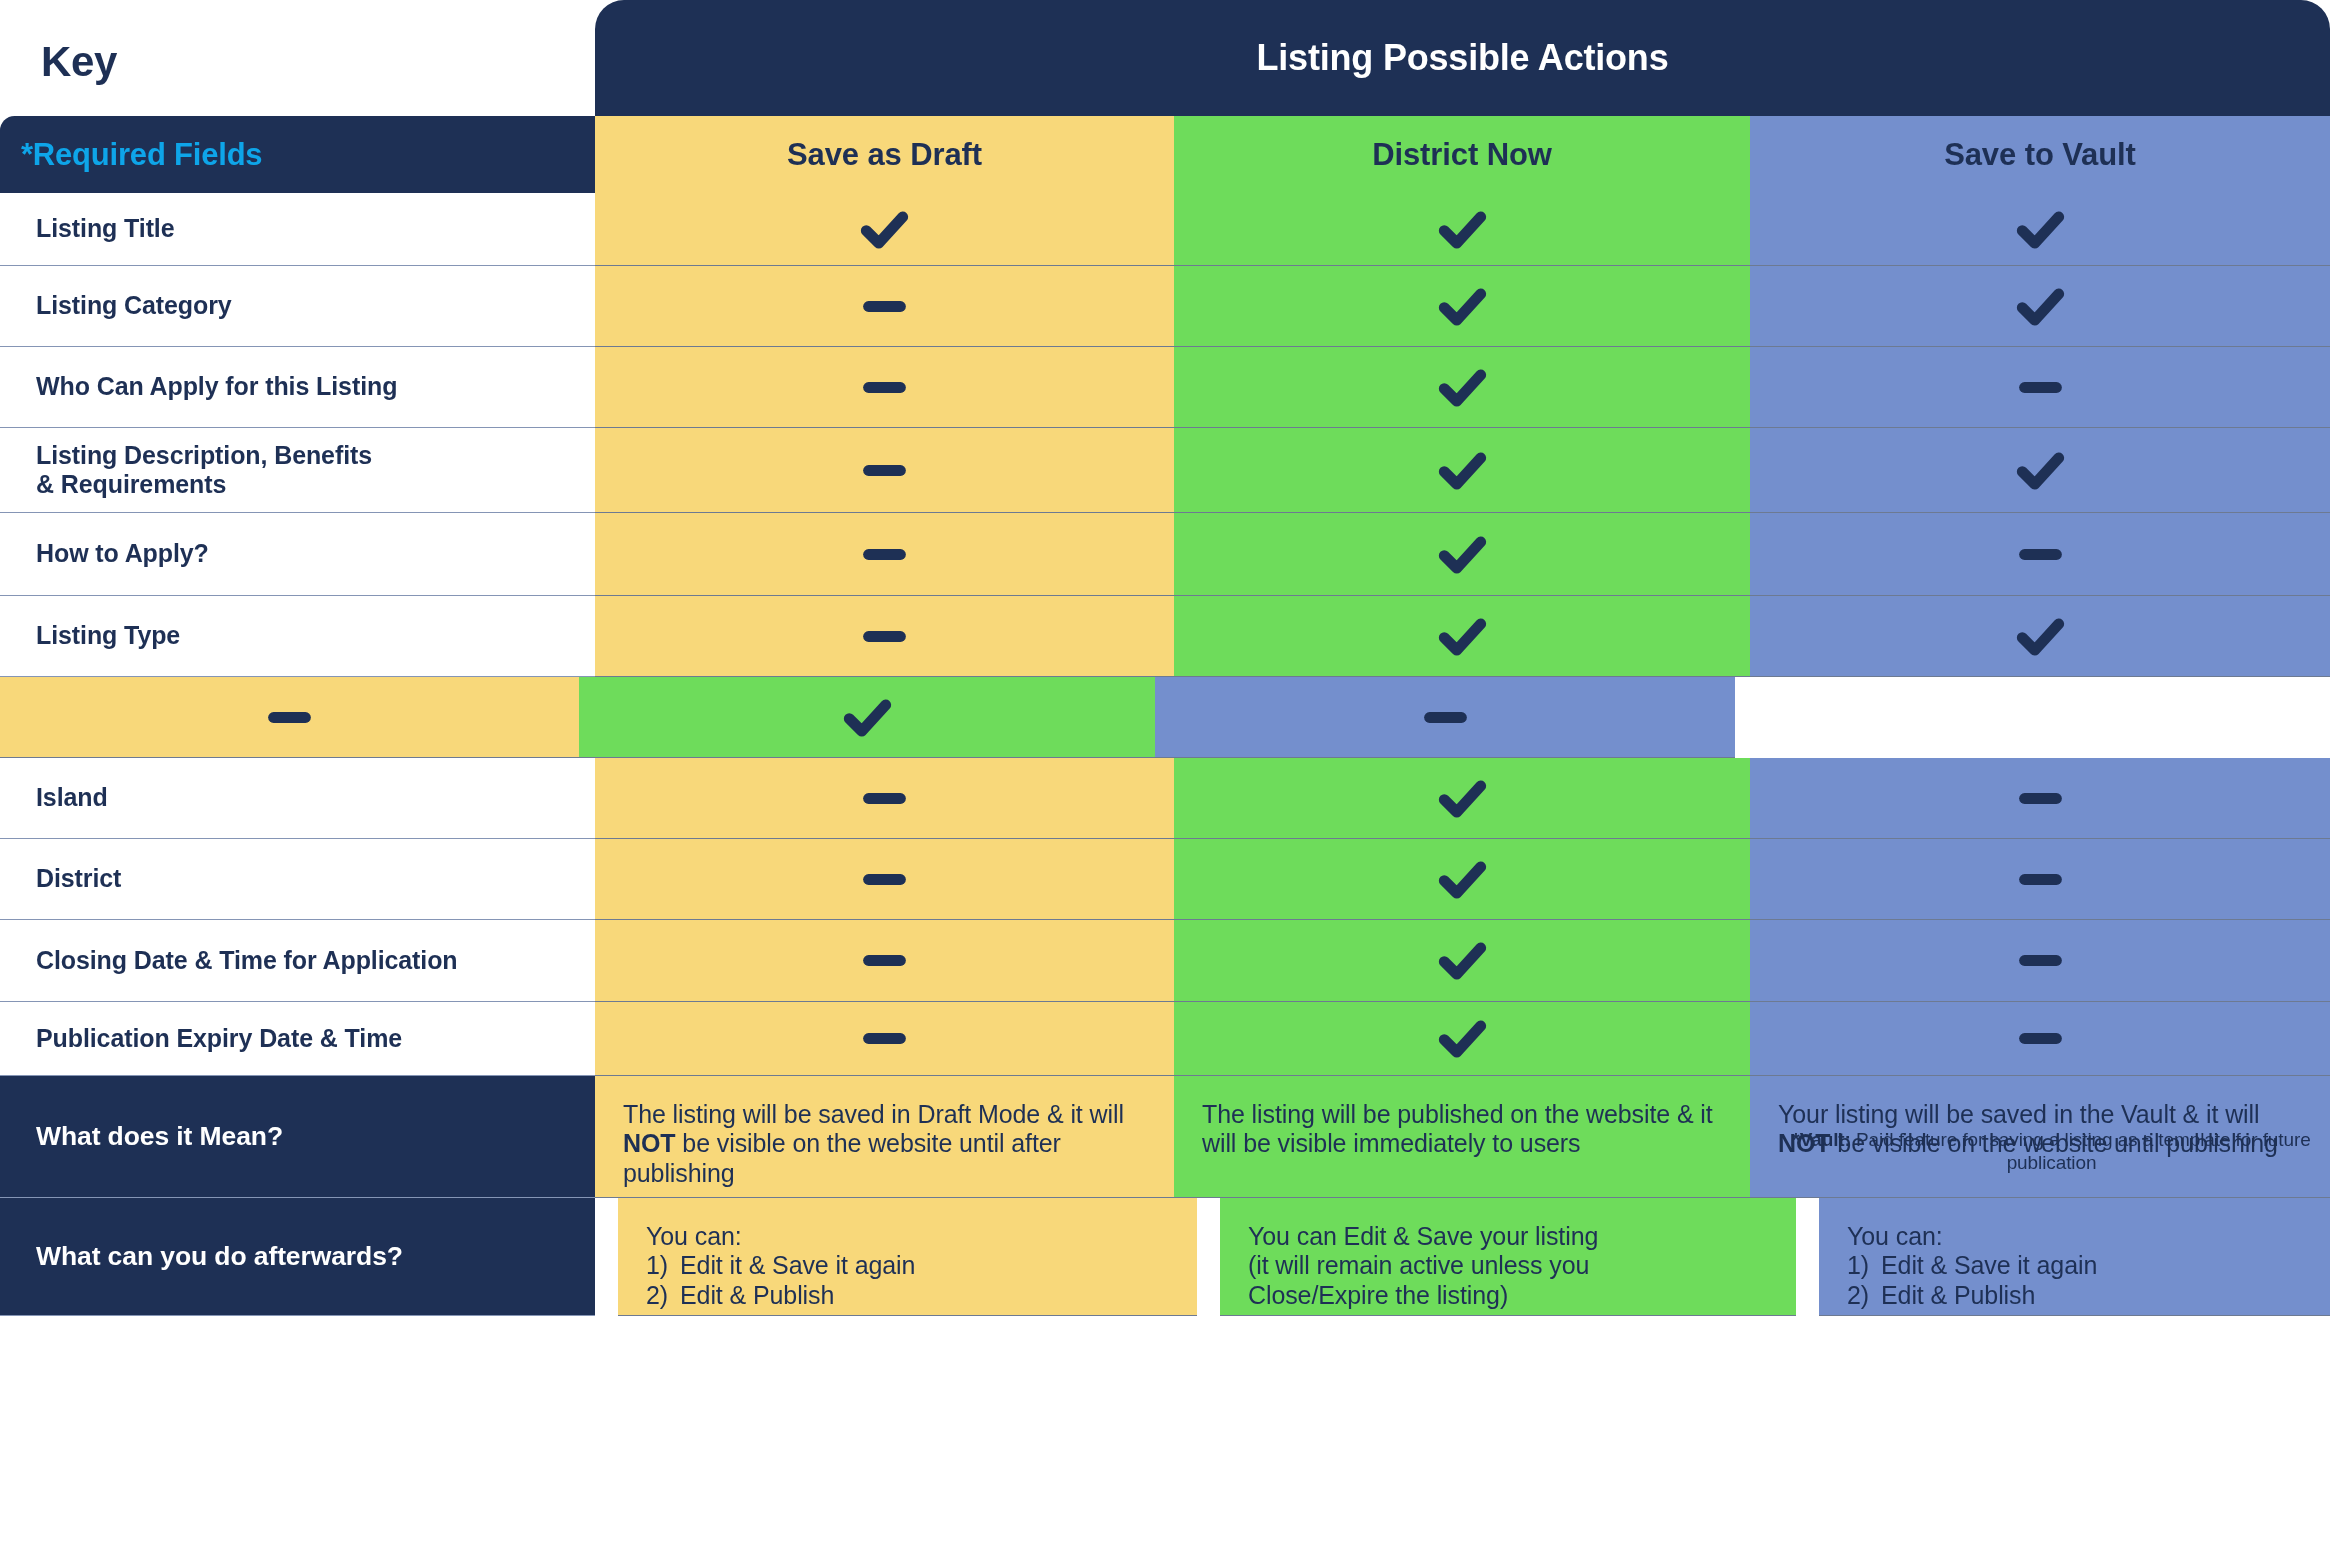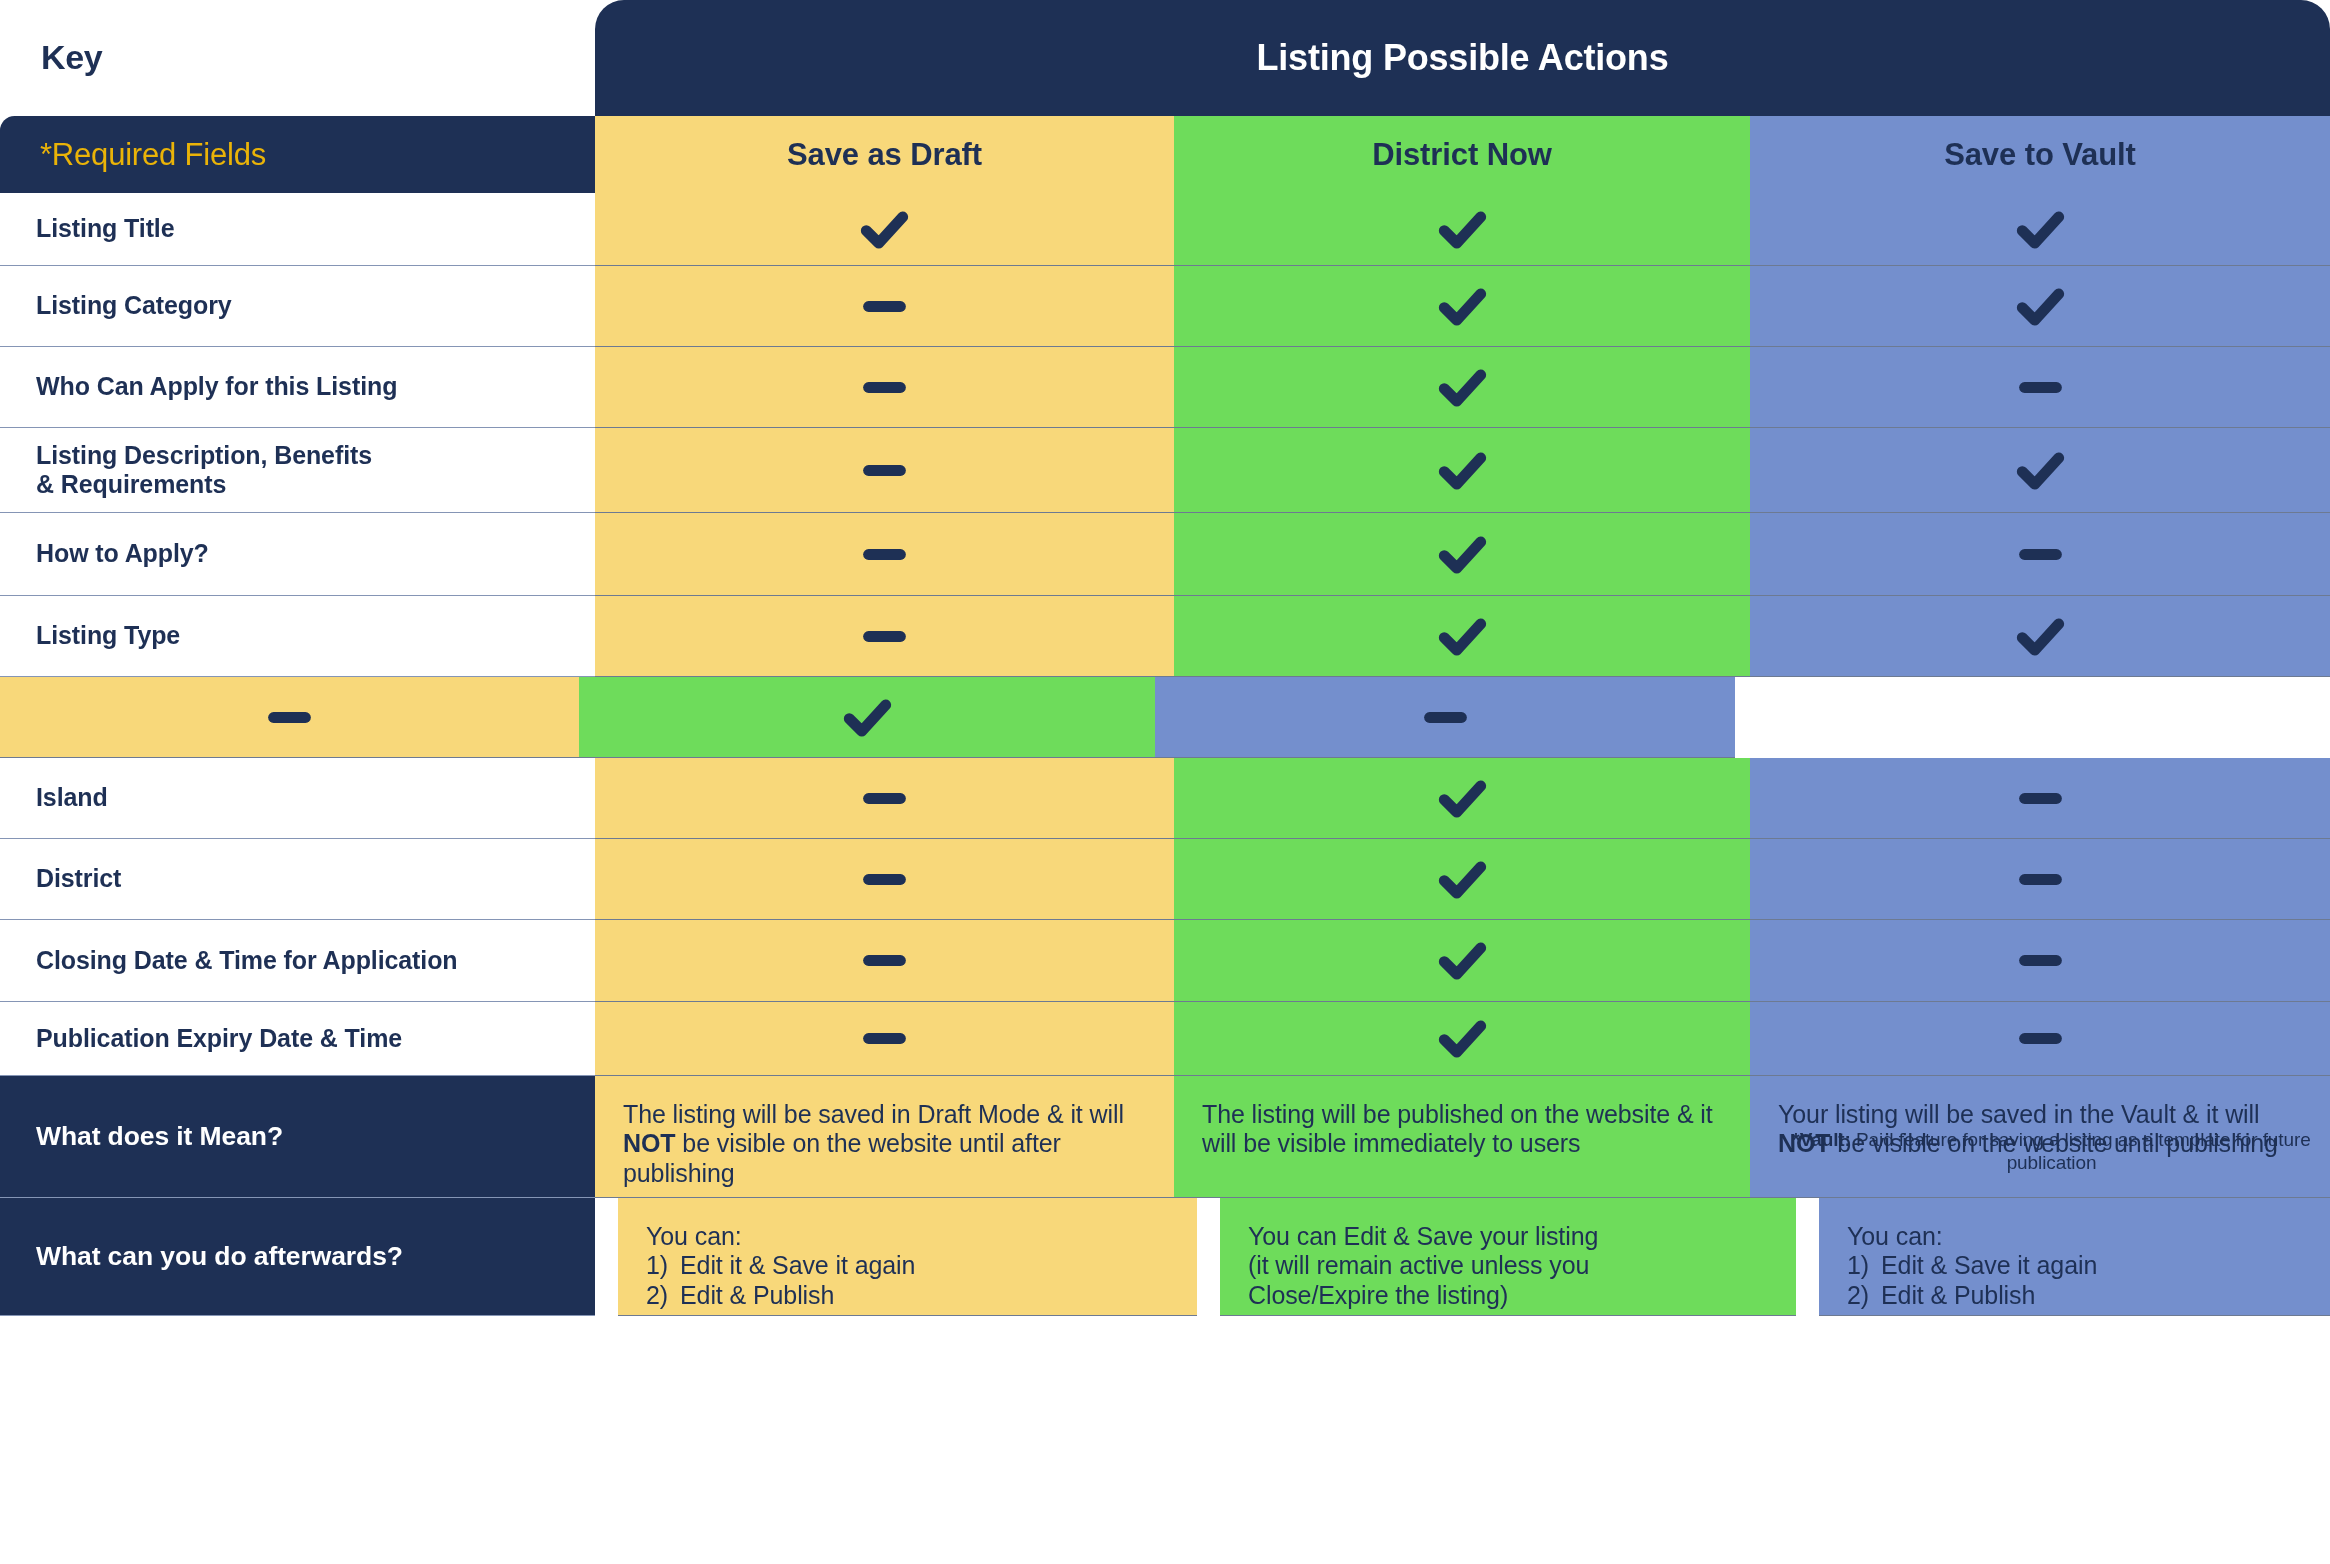--- a/index.html
+++ b/index.html
@@ -4,21 +4,21 @@
 <style>
   * { margin:0; padding:0; box-sizing:border-box; }
   html,body { width:2330px; height:1565px; background:#ffffff;
     font-family:"Liberation Sans", sans-serif; overflow:hidden; }
 
   .sheet { position:relative; width:2330px; height:1565px; background:#fff; }
 
   
   .key-label {
     position:absolute; left:41px; top:38px; width:463px; height:46px;
-    font-size:34px; font-weight:bold; color:#1E3055; letter-spacing:-0.3px;
+    font-size:42px; font-weight:bold; color:#1E3055; letter-spacing:-0.3px;
   }
   .actions-header {
     position:absolute; left:595px; top:0px; width:1735px; height:116px;
     background:#1E3055; border-radius:29px 29px 0 0;
     display:flex; align-items:center; justify-content:center;
   }
   .actions-header span {
     font-size:36px; font-weight:bold; color:#ffffff; letter-spacing:-0.2px;
   }
 
@@ -30,21 +30,21 @@
   .c-y { width:579px; flex:0 0 579px; background:#F8D87A; position:relative; }
   .c-g { width:576px; flex:0 0 576px; background:#6EDC5B; position:relative; }
   .c-b { width:580px; flex:0 0 580px; background:#748FCD; position:relative; }
 
   
   .hdr .c-label {
     background:#1E3055; border-radius:14.5px 0 0 0;
     display:flex; align-items:center;
   }
   .hdr .c-label .txt {
-    padding-left:40px; font-size:31px; font-weight:normal; color:#eab308;
+    padding-left:21px; font-size:31px; font-weight:bold; color:#0ea5e9;
     letter-spacing:-0.2px;
   }
   .hdr .c-y, .hdr .c-g, .hdr .c-b {
     display:flex; align-items:center; justify-content:center;
   }
   .hdr .colname {
     font-size:31px; font-weight:bold; color:#1E3055; letter-spacing:-0.1px;
   }
 
   

